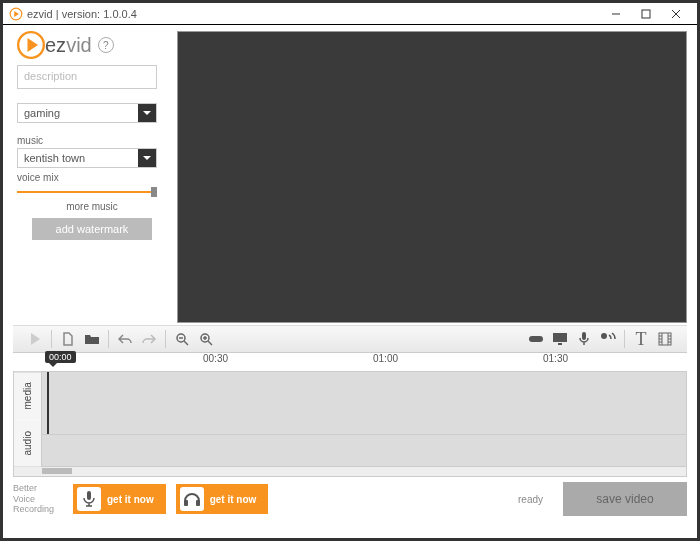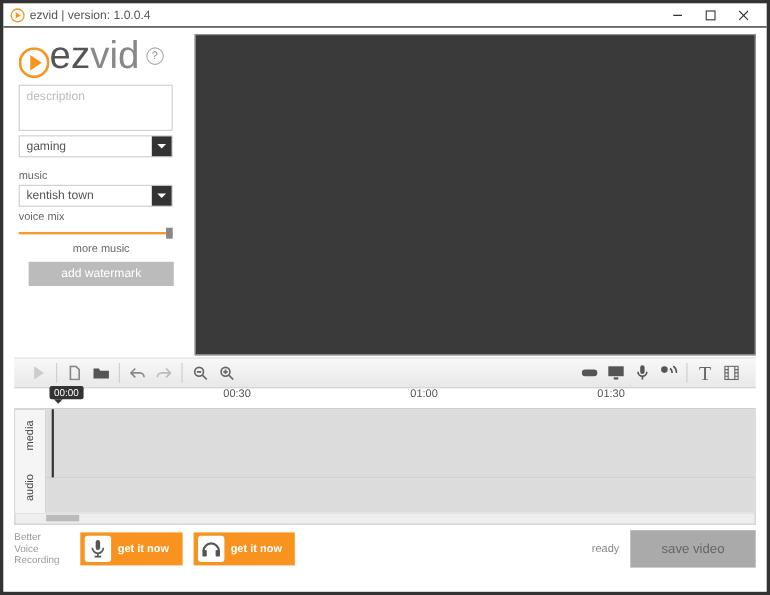--- a/index.html
+++ b/index.html
@@ -6,40 +6,40 @@
 body { background: #fff; width: 700px; height: 541px; overflow: hidden; border: 3px solid #333; }
 .titlebar { height: 22px; display: flex; align-items: center; padding: 0 6px; font-size: 11px; color: #555; border-bottom: 1px solid #000000; }
 .titlebar .app-icon { width: 14px; height: 14px; margin-right: 4px; }
 .titlebar .spacer { flex: 1; }
 .win-btn { width: 30px; height: 20px; display: flex; align-items: center; justify-content: center; cursor: pointer; }
 .win-btn svg { stroke: #333; }
 
 .main { display: flex; height: 300px; padding: 6px 10px 2px 14px; gap: 10px; }
 .left-panel { width: 150px; display: flex; flex-direction: column; }
 .logo-row { display: flex; align-items: center; gap: 6px; margin-bottom: 6px; }
-.logo { display: flex; align-items: flex-end; font-size: 35px; color: #555; }
+.logo { display: flex; align-items: center; font-size: 20px; color: #555; }
 .logo .play-circle { width: 28px; height: 28px; }
 .help-icon { width: 16px; height: 16px; border: 1px solid #aaa; border-radius: 50%; display: flex; align-items: center; justify-content: center; font-size: 10px; color: #888; cursor: pointer; }
 
 .field-input { width: 140px; height: 22px; border: 1px solid #ccc; padding: 0 6px; font-size: 11px; color: #333; margin-bottom: 4px; }
 .field-input::placeholder { color: #bbb; }
-.field-textarea { width: 140px; height: 42px; border: 1px solid #ccc; padding: 4px 6px; font-size: 11px; color: #333; resize: none; margin-bottom: 4px; }
+.field-textarea { width: 140px; height: 24px; border: 1px solid #ccc; padding: 4px 6px; font-size: 11px; color: #333; resize: none; margin-bottom: 14px; }
 .field-textarea::placeholder { color: #bbb; }
 
 .select-wrap { width: 140px; height: 20px; display: flex; border: 1px solid #ccc; margin-bottom: 12px; }
 .select-wrap .sel-text { flex: 1; padding: 0 6px; font-size: 11px; display: flex; align-items: center; color: #555; }
 .select-wrap .sel-btn { width: 18px; background: #333; display: flex; align-items: center; justify-content: center; }
 .select-wrap .sel-btn::after { content: ''; border-left: 4px solid transparent; border-right: 4px solid transparent; border-top: 4px solid #fff; }
 
 .section-label { font-size: 10px; color: #666; margin-bottom: 2px; }
 .slider-wrap { width: 140px; height: 14px; position: relative; margin-bottom: 2px; }
 .slider-track { position: absolute; top: 6px; left: 0; right: 0; height: 2px; background: #f7931e; }
 .slider-thumb { position: absolute; top: 2px; right: 0; width: 6px; height: 10px; background: #888; }
 .more-music { font-size: 10px; color: #666; text-align: center; margin-bottom: 6px; cursor: pointer; }
-.watermark-btn { width: 132px; height: 22px; background: #bbb; color: #fff; font-size: 11px; border: none; margin: 0 auto; display: block; cursor: pointer; }
+.watermark-btn { width: 120px; height: 22px; background: #bbb; color: #fff; font-size: 11px; border: none; margin: 0 auto; display: block; cursor: pointer; }
 
 .preview { flex: 1; background: #3a3a3a; border: 1px solid #999; }
 
 .toolbar { height: 28px; background: linear-gradient(#f8f8f8, #e8e8e8); border-top: 1px solid #ddd; border-bottom: 1px solid #ccc; display: flex; align-items: center; padding: 0 10px; margin: 0 10px; }
 .tool-icon { width: 24px; height: 24px; display: flex; align-items: center; justify-content: center; cursor: pointer; color: #888; }
 .tool-sep { width: 1px; height: 18px; background: #ccc; margin: 0 4px; }
 .tool-spacer { flex: 1; }
 
 .timeline { margin: 0 10px; }
 .time-ruler { height: 18px; display: flex; align-items: center; position: relative; font-size: 10px; color: #555; }
@@ -56,22 +56,22 @@
 .track-row:last-child { border-bottom: none; }
 .scrubber { position: absolute; left: 5px; top: 0; bottom: 0; width: 2px; background: #333; }
 .timeline-scroll { height: 10px; background: #eee; border: 1px solid #ccc; border-top: none; position: relative; }
 .timeline-scroll-thumb { position: absolute; left: 28px; top: 1px; width: 30px; height: 6px; background: #bbb; }
 
 .footer { display: flex; align-items: center; padding: 4px 10px; gap: 10px; height: 44px; }
 .footer-text { font-size: 9px; color: #999; line-height: 1.2; width: 50px; }
 .promo-btn { height: 30px; background: #f7931e; color: #fff; font-size: 10px; font-weight: bold; border: none; padding: 0 12px 0 4px; display: flex; align-items: center; gap: 6px; cursor: pointer; }
 .promo-icon { width: 24px; height: 24px; background: #fff; border-radius: 3px; display: flex; align-items: center; justify-content: center; }
 .footer-spacer { flex: 1; }
-.status-text { font-size: 10px; color: #888; }
-.save-btn { width: 114px; height: 34px; background: #aaa; color: #666; font-size: 12px; border: none; cursor: pointer; }
+.status-text { font-size: 10px; color: #888; margin-right: 10px; }
+.save-btn { width: 124px; height: 34px; background: #aaa; color: #666; font-size: 12px; border: none; cursor: pointer; }
 </style>
 </head>
 <body>
 
 <div class="titlebar">
   <svg class="app-icon" viewBox="0 0 24 24">
       <circle cx="12" cy="12" r="10" fill="none" stroke="#f7931e" stroke-width="2"></circle>
       <path d="M9 7l8 5-8 5z" fill="#f7931e"></path>
     </svg>
   <span>ezvid | version: 1.0.0.4</span>

